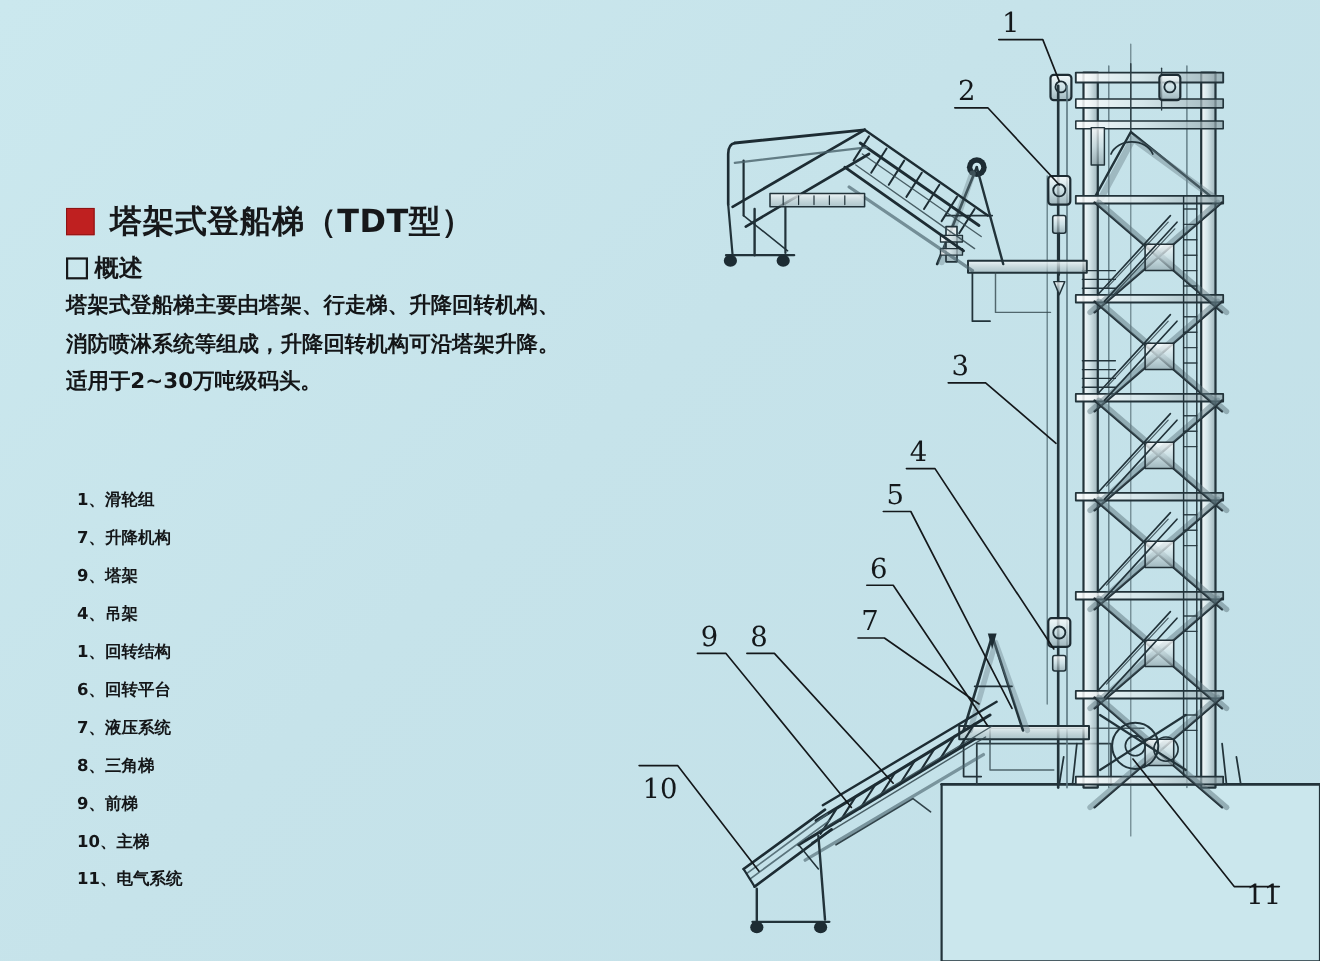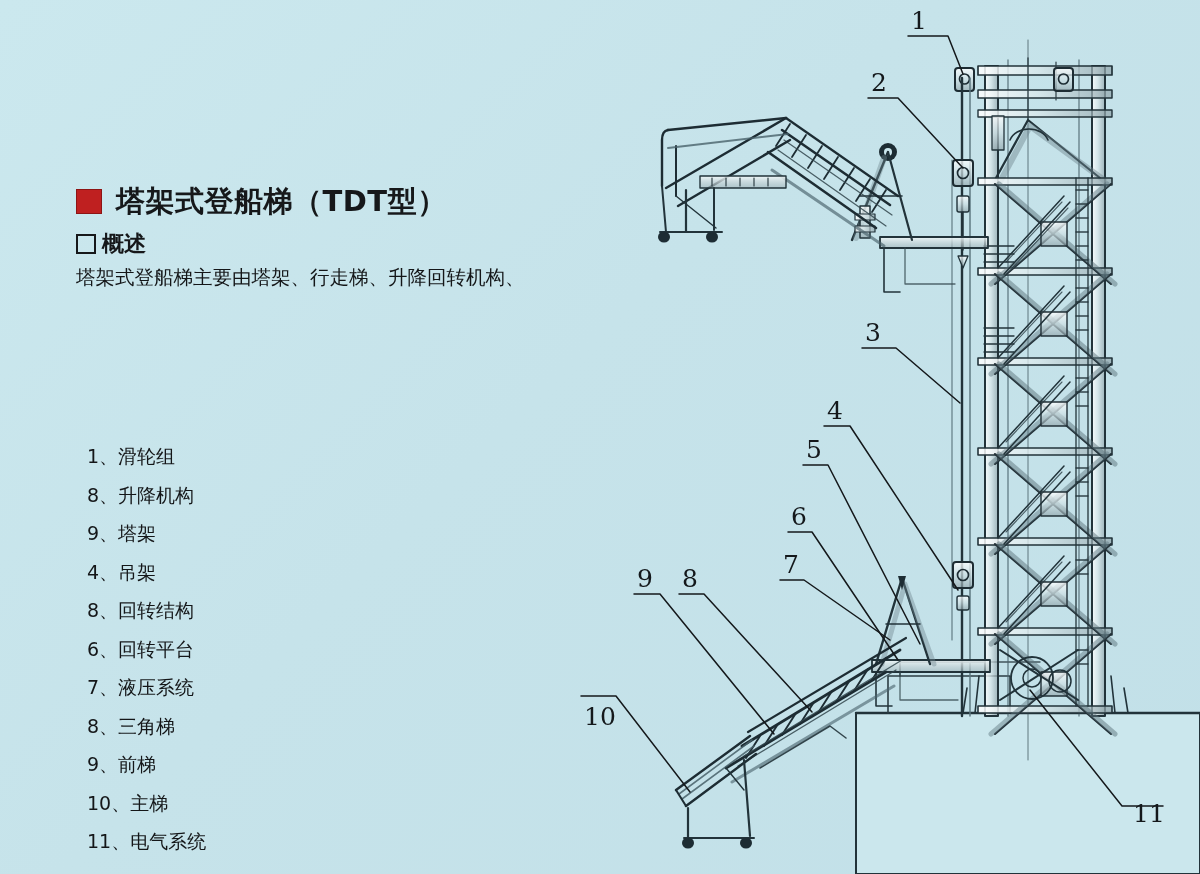--- a/index.html
+++ b/index.html
@@ -6,39 +6,39 @@
   body{
     width:1200px;height:874px;overflow:hidden;
     background:#c8e5ec;
     font-family:"DejaVu Sans","Liberation Sans",sans-serif;
     position:relative;
   }
   #page{position:relative;width:1200px;height:874px;
         background:linear-gradient(135deg,#cbe8ee 0%,#c6e3ea 45%,#c2e0e8 100%);}
 
   
-  #text-panel{position:absolute;left:76px;top:182px;width:560px;}
+  #text-panel{position:absolute;left:60px;top:182px;width:560px;}
 
   .title-row{display:flex;align-items:center;gap:14px;height:38px;}
   .red-sq{width:26px;height:25px;background:#bf2020;
           box-shadow:0 0 0 1px #8d1414 inset;flex:0 0 auto;}
   .title-txt{font-size:29px;font-weight:700;color:#16181a;letter-spacing:.5px;
              white-space:nowrap;line-height:1;}
 
   .sub-row{display:flex;align-items:center;gap:6px;margin-top:13px;font-family:Liberation Serif, serif;}
   .hollow-sq{width:16px;height:16px;border:2px solid #16181a;flex:0 0 auto;}
   .sub-txt{font-size:22px;font-weight:700;color:#16181a;line-height:1;}
 
   .para{margin-top:9px;}
-  .para p{margin:0 0 7px 0;font-size:19.5px;font-weight:400;color:#141618;
+  .para p{margin:0 0 7px 0;font-size:19.5px;font-weight:700;color:#141618;
           line-height:1.42;white-space:nowrap;}
 
   #legend{position:absolute;left:70px;top:447px;}
-  #legend .li{font-size:19px;font-weight:400;color:#141618;
-              line-height:1;margin-bottom:19.5px;white-space:nowrap;margin-left:17px;}
+  #legend .li{font-size:15px;font-weight:700;color:#141618;
+              line-height:1;margin-bottom:19.5px;white-space:nowrap;}
 
   
   #drawing{position:absolute;left:0;top:0;width:1200px;height:874px;}
   .callout{position:absolute;font-size:25px;color:#14181b;
            font-family:"DejaVu Serif","Liberation Serif",serif;line-height:1;}
 </style>
 </head>
 <body>
 
 <div id="page">
@@ -379,29 +379,31 @@
       <span class="title-txt">塔架式登船梯（TDT型）</span>
     </div>
 
     <div class="sub-row">
       <span class="hollow-sq"></span>
       <span class="sub-txt">概述</span>
     </div>
 
     <div class="para">
       <p>塔架式登船梯主要由塔架、行走梯、升降回转机构、</p>
+      <p>消防喷淋系统等组成，升降回转机构可沿塔架升降。</p>
+      <p>适用于2~30万吨级码头。</p>
     </div>
   </div>
 
   <div id="legend">
     <div class="li">1、滑轮组</div>
-    <div class="li">8、升降机构</div>
+    <div class="li">7、升降机构</div>
     <div class="li">9、塔架</div>
     <div class="li">4、吊架</div>
-    <div class="li">8、回转结构</div>
+    <div class="li">1、回转结构</div>
     <div class="li">6、回转平台</div>
     <div class="li">7、液压系统</div>
     <div class="li">8、三角梯</div>
     <div class="li">9、前梯</div>
     <div class="li">10、主梯</div>
     <div class="li">11、电气系统</div>
   </div>
 
 </div>
 

